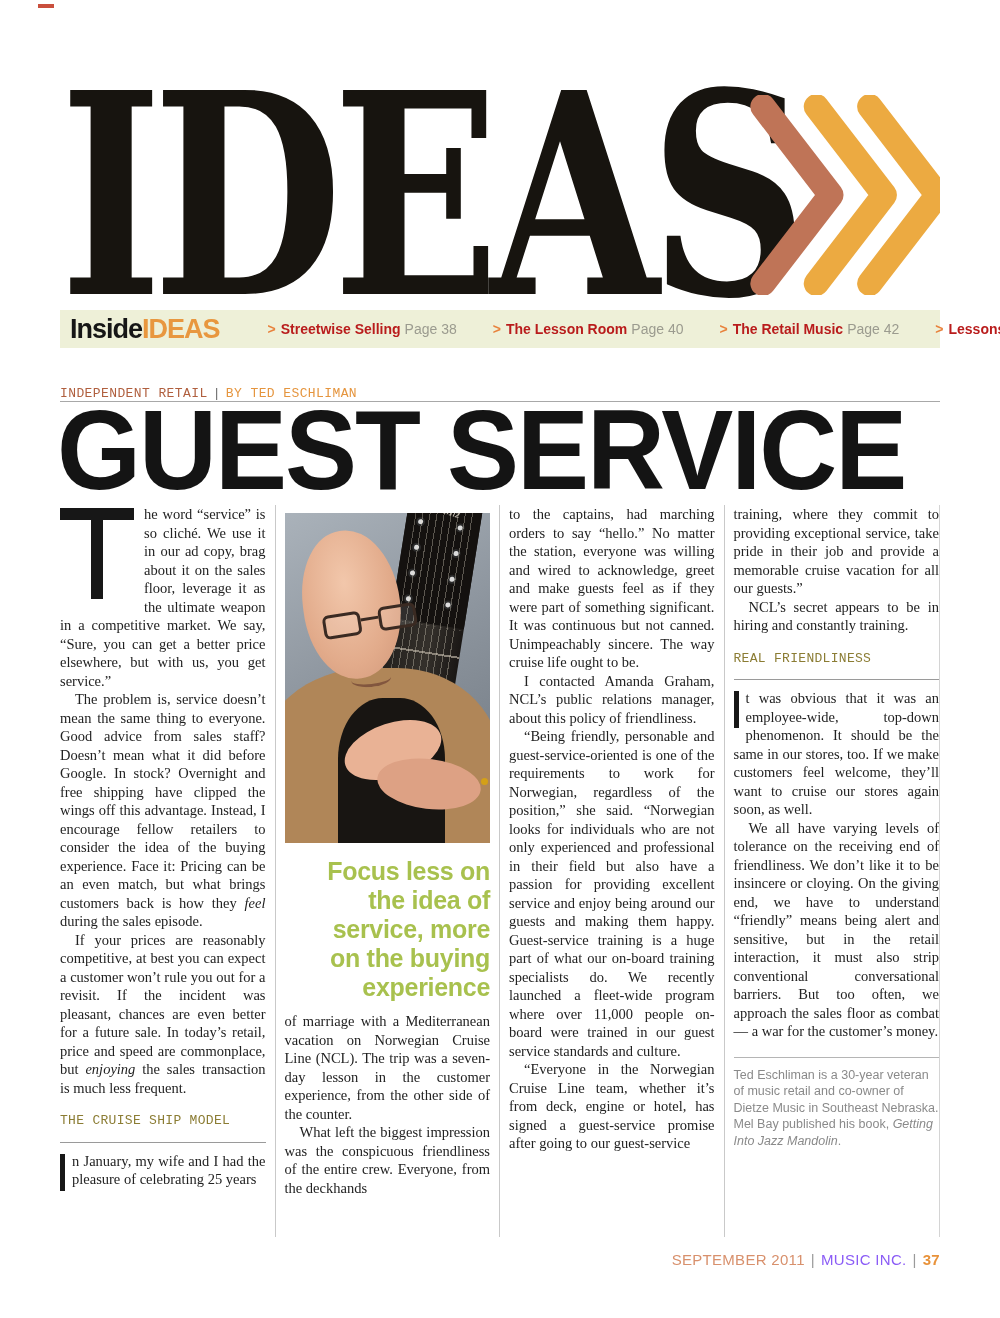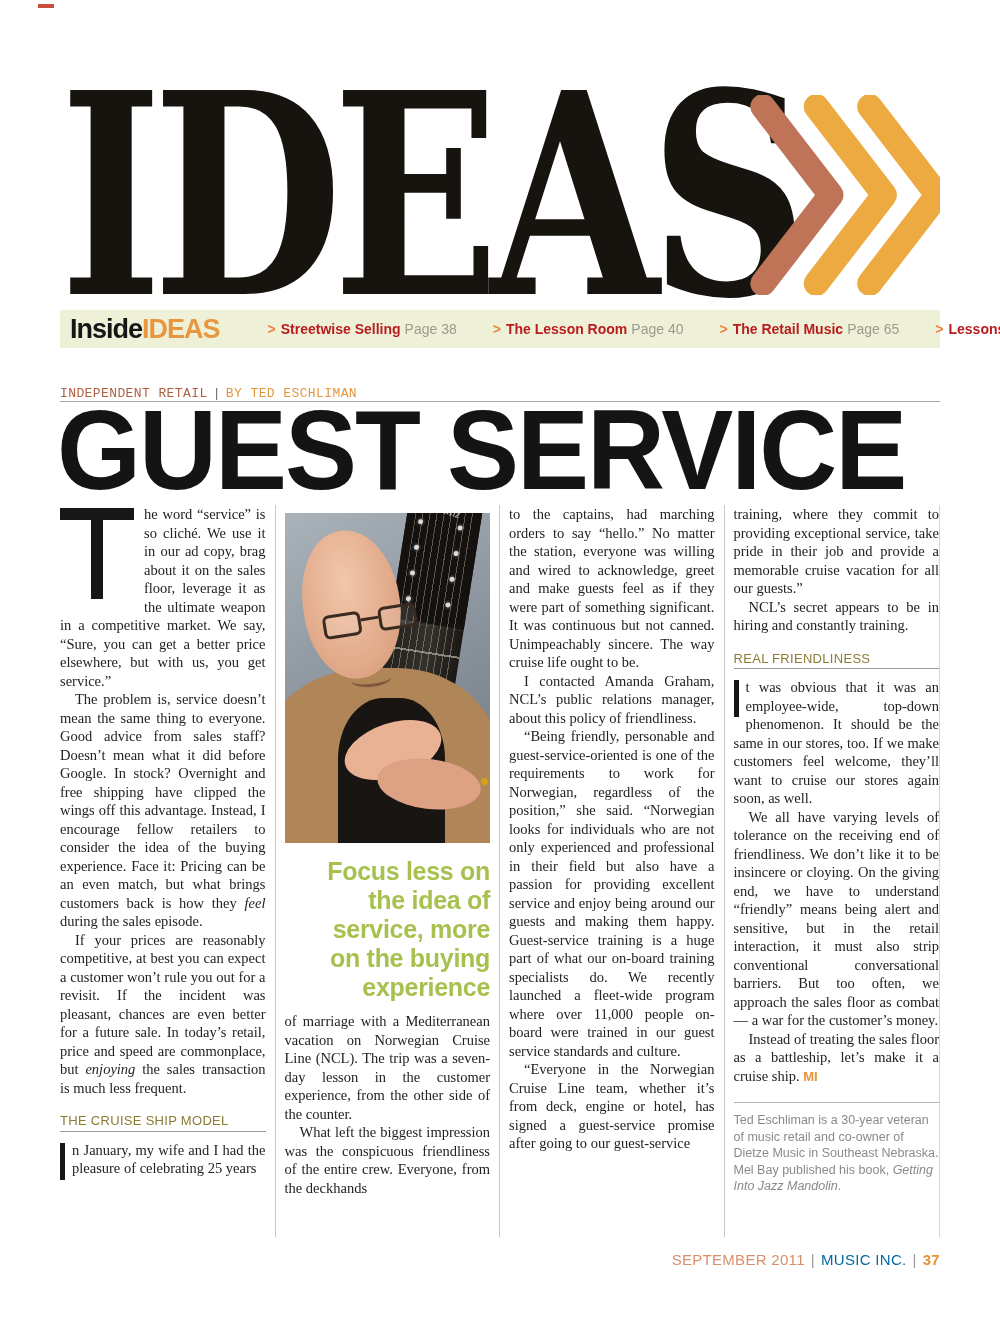--- a/index.html
+++ b/index.html
@@ -47,22 +47,22 @@
   .col p { margin:0; }
   .indent { text-indent:15px; }
   .ital { font-style:italic;margin-top:12px; }
   .sr { position:absolute; width:1px; height:1px; overflow:hidden; clip:rect(0 0 0 0); white-space:nowrap; }
 
   .dropcap-t { float:left; width:76px; height:91px; margin:3px 8px 0 0; position:relative; }
   .dropcap-t .bar-h { position:absolute; top:0; left:0; width:74px; height:12px; background:#171717; }
   .dropcap-t .bar-v { position:absolute; top:0; left:31px; width:12px; height:91px; background:#171717; }
   .dropcap-i { float:left; width:5px; height:37px; background:#171717; margin:2px 7px 0 0; }
 
-  .sec-head { font-family:Liberation Sans, sans-serif; font-size:13px; color:#8b7c33; letter-spacing:0.3px;
-              border-bottom:1px solid #9a9a9a; padding-bottom:0; margin:15px 0 9px; text-align:left; }
+  .sec-head { font-family:Liberation Mono, monospace; font-size:13px; color:#8b7c33; letter-spacing:0.3px;
+              border-bottom:1px solid #9a9a9a; padding-bottom:11px; margin:15px 0 9px; text-align:left; }
 
   .pull-quote { font-family:"Liberation Sans", sans-serif; font-weight:bold; font-size:25px; line-height:29px;
                 color:#a8c14e; text-align:right; width:190px; margin:14px 0 10px auto; letter-spacing:-0.3px; }
 
   .end-mark { color:#e8923a; font-weight:bold; font-family:"Liberation Sans", sans-serif; font-size:13px; }
 
   .bio { margin-top:16px; border-top:1px solid #b5b5b5; padding-top:9px; font-family:"Liberation Sans", sans-serif;
          font-size:12.5px; line-height:16.5px; color:#8a8a8a; text-align:left; }
 
   
@@ -94,21 +94,21 @@
   .ph-label { position:absolute; top:3px; right:22px; color:#cfc9bd; font-family:"Liberation Serif", serif;
               font-style:italic; font-size:11px; transform:rotate(9deg); }
   .ph-hand { position:absolute; border-radius:50%; }
   .ph-hand.one { bottom:66px; left:58px; width:100px; height:54px; background:#e9b295; transform:rotate(-18deg); }
   .ph-hand.two { bottom:34px; left:92px; width:104px; height:50px; background:#dda184; transform:rotate(7deg); }
   .ph-ring { position:absolute; bottom:58px; left:196px; width:7px; height:7px; border-radius:50%; background:#d4a017; }
 
   
   .footer { position:absolute; right:60px; top:1251px; font-family:"Liberation Sans", sans-serif;
             font-size:15px; letter-spacing:0.3px; white-space:nowrap; }
-  .f-date { color:#d8906c; } .f-sep { color:#9a9a9a; margin:0 6px; } .f-pub { color:#0369a1; }
+  .f-date { color:#d8906c; } .f-sep { color:#9a9a9a; margin:0 6px; } .f-pub { color:#8b5cf6; }
   .f-page { color:#e8923a; font-weight:bold; }
 </style>
 </head>
 <body>
 
 <div class="page">
   <div class="crop-mark"></div>
 
   <div class="masthead">
     <span class="masthead-title">IDEAS</span>
@@ -124,21 +124,21 @@
       <span class="brand-black">Inside</span><span class="brand-orange">IDEAS</span>
     </span>
     <div class="toc-nav">
       <span class="toc-item">
         <span class="toc-arrow">&gt;</span><span class="toc-label">Streetwise Selling</span><span class="toc-page">Page 38</span>
       </span>
       <span class="toc-item">
         <span class="toc-arrow">&gt;</span><span class="toc-label">The Lesson Room</span><span class="toc-page">Page 40</span>
       </span>
       <span class="toc-item">
-        <span class="toc-arrow">&gt;</span><span class="toc-label">The Retail Music</span><span class="toc-page">Page 65</span>
+        <span class="toc-arrow">&gt;</span><span class="toc-label">The Retail Music</span><span class="toc-page">Page 42</span>
       </span>
       <span class="toc-item">
         <span class="toc-arrow">&gt;</span><span class="toc-label">Lessons Learned</span>
       </span>
     </div>
   </div>
 
   <div class="kicker">
     <span class="kicker-section">INDEPENDENT RETAIL</span><span class="kicker-sep">|</span><span class="kicker-byline">BY TED ESCHLIMAN</span>
   </div>
@@ -210,21 +210,20 @@
     <div class="col">
       <p>training, where they commit to providing exceptional service, take pride in their job and provide a memorable cruise vacation for all our guests.”</p>
       <p class="indent">NCL’s secret appears to be in hiring and constantly training.</p>
       <div class="sec-head">REAL FRIENDLINESS</div>
       <p>
         <span class="dropcap-i">
             <span class="sr">I</span>
           </span><span>t was obvious that it was an employee-wide, top-down phenomenon. It should be the same in our stores, too. If we make customers feel welcome, they’ll want to cruise our stores again soon, as well.</span>
       </p>
       <p class="indent">We all have varying levels of tolerance on the receiving end of friendliness. We don’t like it to be insincere or cloying. On the giving end, we have to understand “friendly” means being alert and sensitive, but in the retail interaction, it must also strip conventional conversational barriers. But too often, we approach the sales floor as combat — a war for the customer’s money.</p>
-      <p class="indent"><span>Instead of treating the sales floor as a battleship, let’s make it a cruise ship. </span><span class="end-mark">MI</span></p>
       <div class="bio">
         <span>Ted Eschliman is a 30-year veteran of music retail and co-owner of Dietze Music in Southeast Nebraska. Mel Bay published his book, </span><span class="ital">Getting Into Jazz Mandolin</span><span>.</span>
       </div>
     </div>
   </div>
 
   <div class="footer">
     <span class="f-date">SEPTEMBER 2011</span><span class="f-sep">|</span><span class="f-pub">MUSIC INC.</span><span class="f-sep">|</span><span class="f-page">37</span>
   </div>
 </div>

